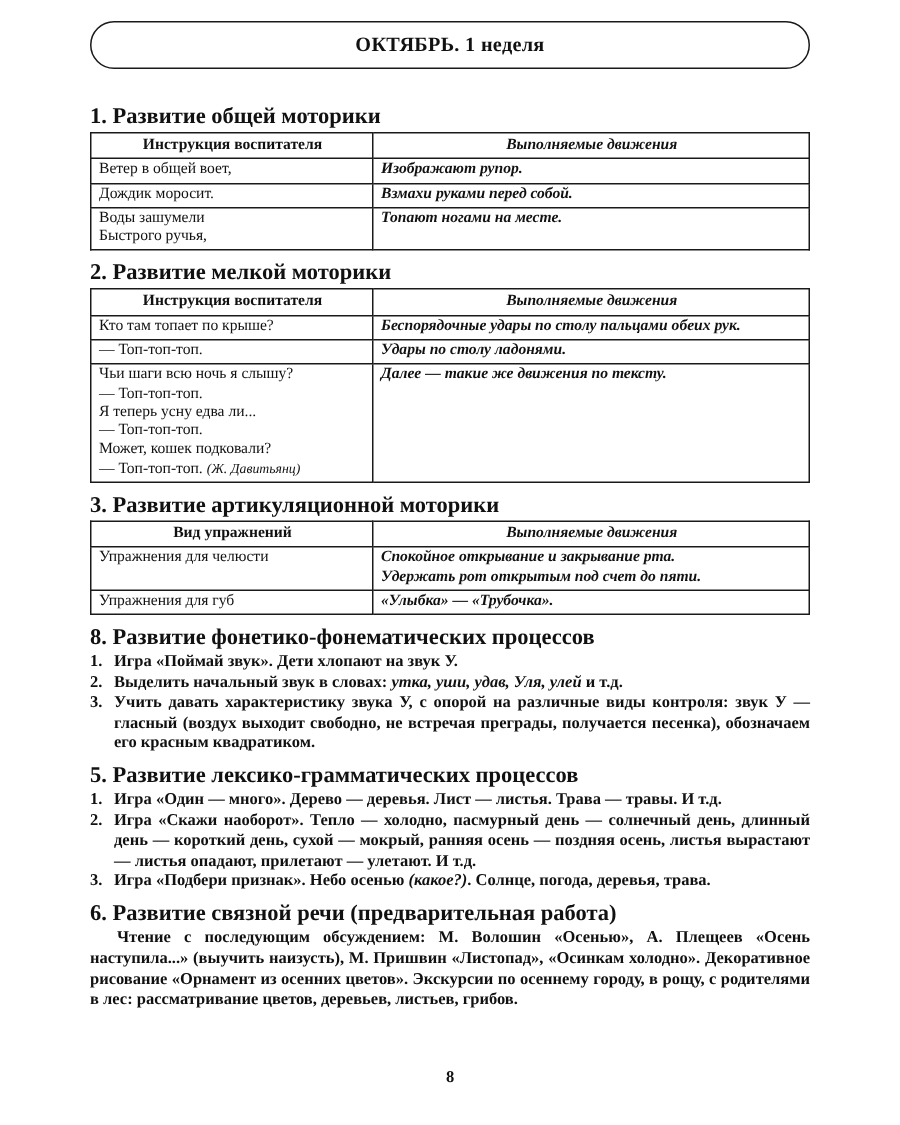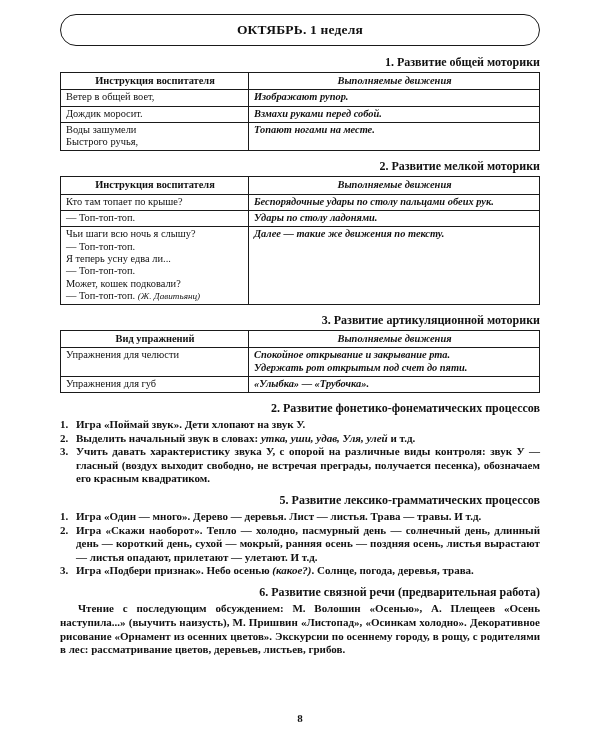--- a/index.html
+++ b/index.html
@@ -32,28 +32,28 @@
   
   .month-banner {
     border: 1.4px solid #1a1a1a;
     border-radius: 22px;
     height: 30px;
     line-height: 30px;
     text-align: center;
     font-weight: bold;
     font-size: 13.5px;
     letter-spacing: 0.2px;
-    margin-bottom: 10px;
+    margin-bottom: 26px;
   }
 
   
   .section-heading {
-    text-align: right;
-    font-weight: bold;
-    font-size: 12px;
+    text-align: left;
+    font-weight: bold;
+    font-size: 15px;
     margin: 0 0 3px 0;
     line-height: 13px;
   }
   .section-heading.gap-top { margin-top: 9px; }
 
   
   table.dt {
     width: 100%;
     border-collapse: collapse;
     table-layout: fixed;
@@ -220,21 +220,21 @@
         </tr>
         <tr>
           <td class="col-a">Упражнения для губ</td>
           <td class="col-b">
             <span class="cell-line">«Улыбка» — «Трубочка».</span>
           </td>
         </tr>
       </tbody>
     </table>
 
-    <div class="section-heading gap-top">2. Развитие фонетико-фонематических процессов</div>
+    <div class="section-heading gap-top">8. Развитие фонетико-фонематических процессов</div>
     <ol class="numlist">
       <li>
         <span class="num">1.</span>
         <span><span>Игра «Поймай звук». Дети хлопают на звук У.</span></span>
       </li>
       <li>
         <span class="num">2.</span>
         <span><span>Выделить начальный звук в словах: </span><em class="it">утка, уши, удав, Уля, улей</em><span> и т.д.</span></span>
       </li>
       <li>

